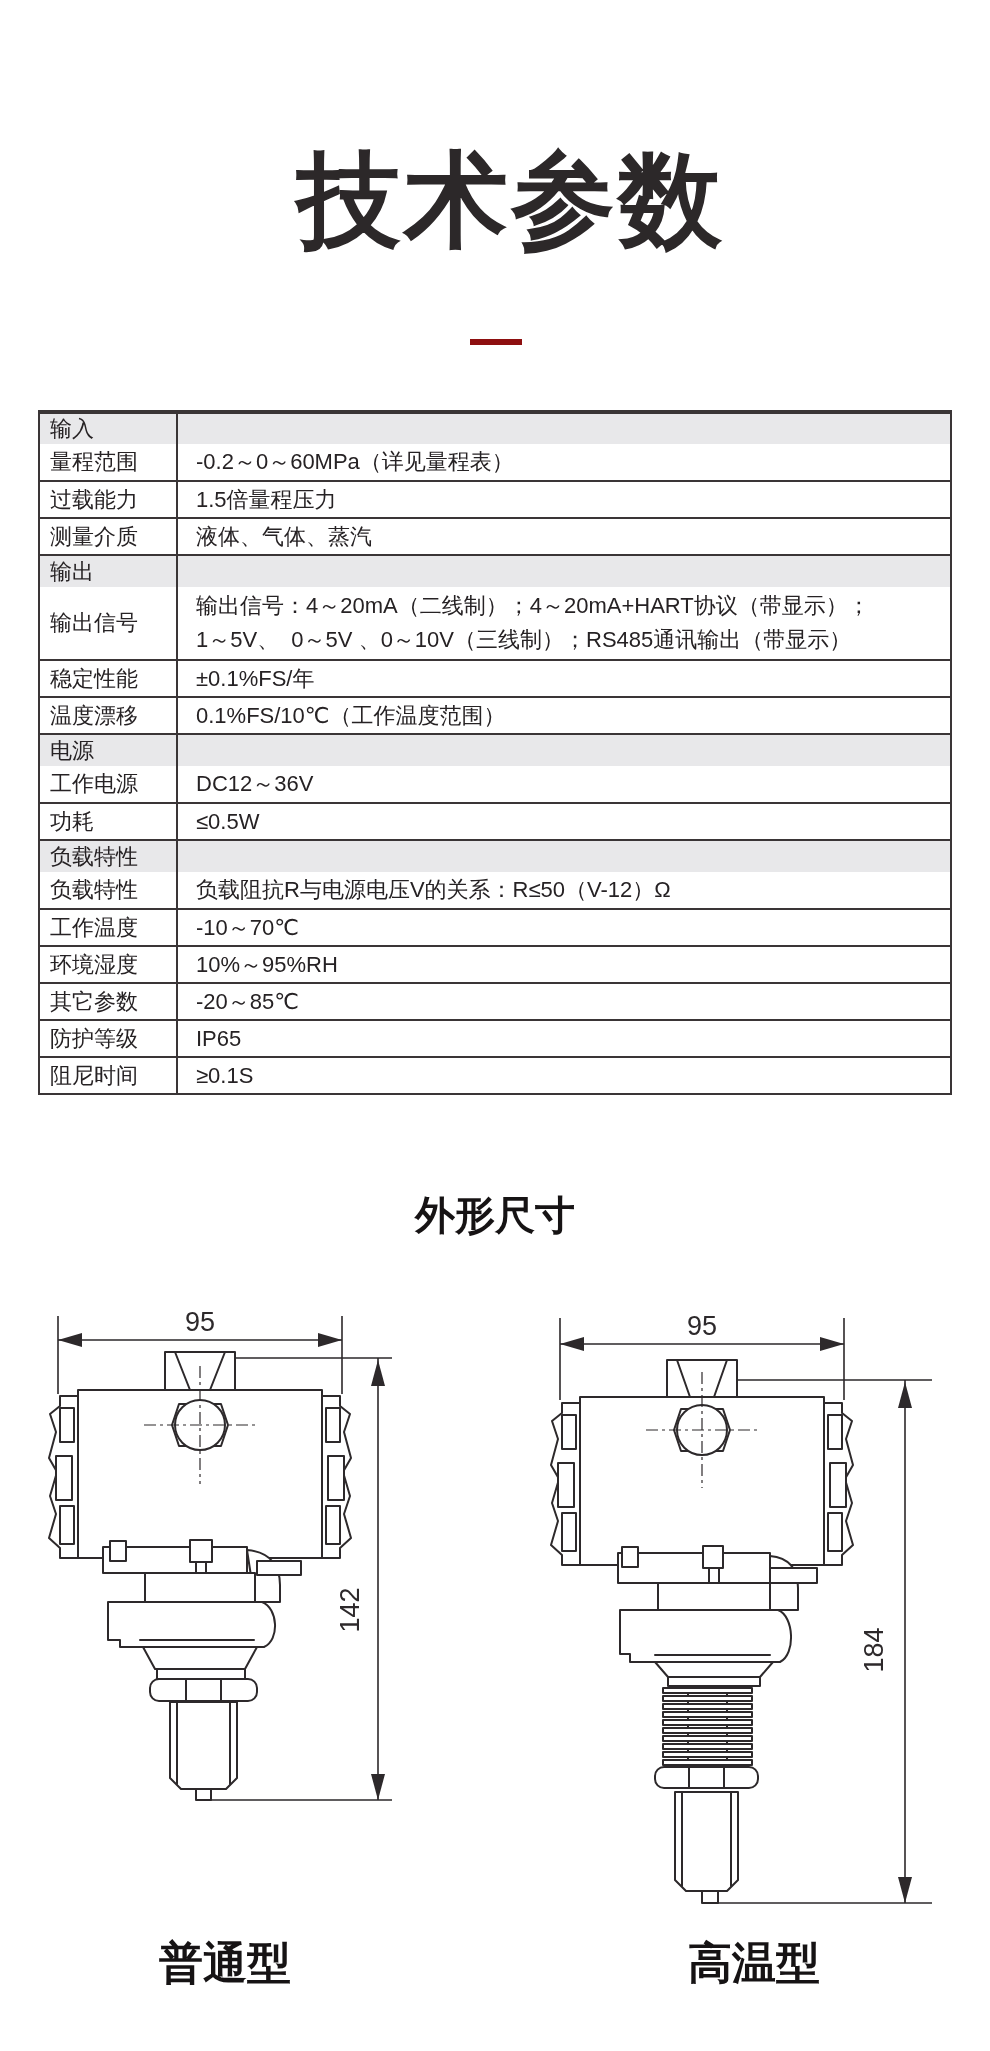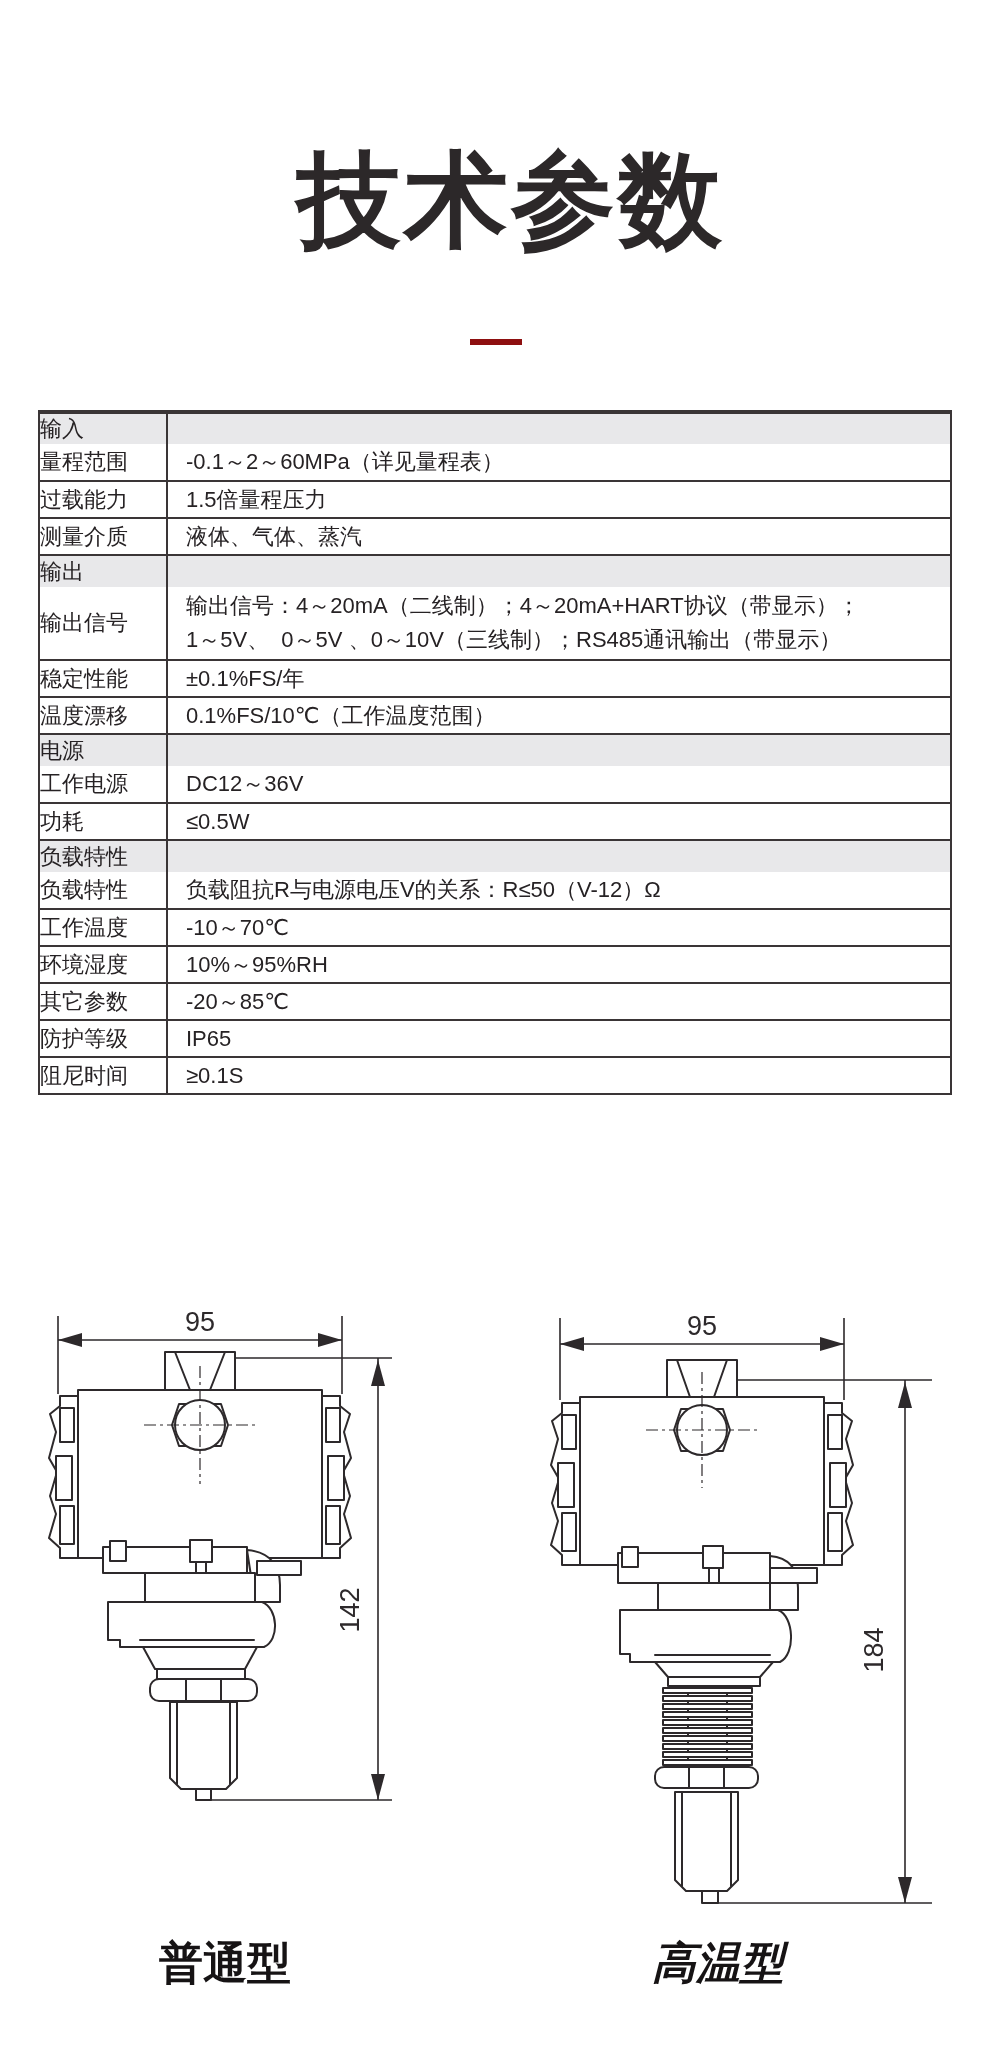--- a/index.html
+++ b/index.html
@@ -19,38 +19,38 @@
   }
   table.spec {
     position:absolute; left:38px; top:410px; width:914px;
     border-collapse:collapse; table-layout:fixed;
     border:2.5px solid #3a3536; border-top-width:4px;
   }
   table.spec td {
     font-size:22px; color:#262224; vertical-align:middle; padding:0;
   }
   table.spec td.label {
-    width:126px; border-right:2px solid #3a3536; 
+    width:126px; border-right:2px solid #3a3536; padding-left:10px;
   }
   table.spec td.value { padding-left:18px; white-space:pre-wrap; line-height:34px; }
   tr.section { height:32px; background:#e8e8ea; }
   tr.data { height:37px; }
   tr.data.tall { height:73px; }
   tr.data td { border-bottom:2px solid #3a3536;border-radius:17px; }
   tr.section td { border-bottom:none; }
   .dim-title {
     position:absolute; top:1188px; left:0; width:100%; margin:0;
     text-align:center; font-size:40px; font-weight:bold; color:#161314;
   }
   .caption {
     position:absolute; top:1934px; width:200px; text-align:center;
     font-size:44px; font-weight:bold; color:#161314;
   }
   .caption.normal { left:125px; }
-  .caption.hightemp { left:618px;font-style:italic; }
+  .caption.hightemp { left:654px; }
   svg.drawing { position:absolute; }
   svg.drawing .ln  { fill:none; stroke:#2d292b; stroke-width:2; stroke-linejoin:round; stroke-linecap:round; }
   svg.drawing .fw  { fill:#ffffff; stroke:#2d292b; stroke-width:2; stroke-linejoin:round; }
   svg.drawing .dim { fill:none; stroke:#2d292b; stroke-width:1.6; }
   svg.drawing .cl  { fill:none; stroke:#2d292b; stroke-width:1.2; stroke-dasharray:12 4 3 4; }
   svg.drawing .arr { fill:#2d292b; stroke:none; }
   svg.drawing text { font-size:27px; fill:#2d292b; font-family:"Liberation Sans","DejaVu Sans",sans-serif; }
 </style>
 </head>
 <body>
@@ -61,21 +61,21 @@
   <div class="accent-bar" style="background: rgb(142, 15, 16);"></div>
 
   <table class="spec">
     <tbody id="spec-body">
         <tr class="section">
           <td class="label">输入</td>
           <td class="value"></td>
         </tr>
         <tr class="data">
           <td class="label">量程范围</td>
-          <td class="value">-0.1～2～60MPa（详见量程表）</td>
+          <td class="value">-0.2～0～60MPa（详见量程表）</td>
         </tr>
         <tr class="data">
           <td class="label">过载能力</td>
           <td class="value">1.5倍量程压力</td>
         </tr>
         <tr class="data">
           <td class="label">测量介质</td>
           <td class="value">液体、气体、蒸汽</td>
         </tr>
         <tr class="section">
@@ -131,20 +131,21 @@
           <td class="label">防护等级</td>
           <td class="value">IP65</td>
         </tr>
         <tr class="data">
           <td class="label">阻尼时间</td>
           <td class="value">≥0.1S</td>
         </tr>
       </tbody>
   </table>
 
+  <h2 class="dim-title">外形尺寸</h2>
 
   <svg class="drawing" style="left:40px; top:1310px;" width="360" height="500" viewBox="0 0 360 500">
 
     <g>
       <path class="dim" d="M18,6 V84 M302,6 V84 M18,30 H302"></path>
       <polygon class="arr" points="18,30 42,23 42,37"></polygon>
       <polygon class="arr" points="302,30 278,23 278,37"></polygon>
       <text x="160" y="21" text-anchor="middle">95</text>
     </g>
 

